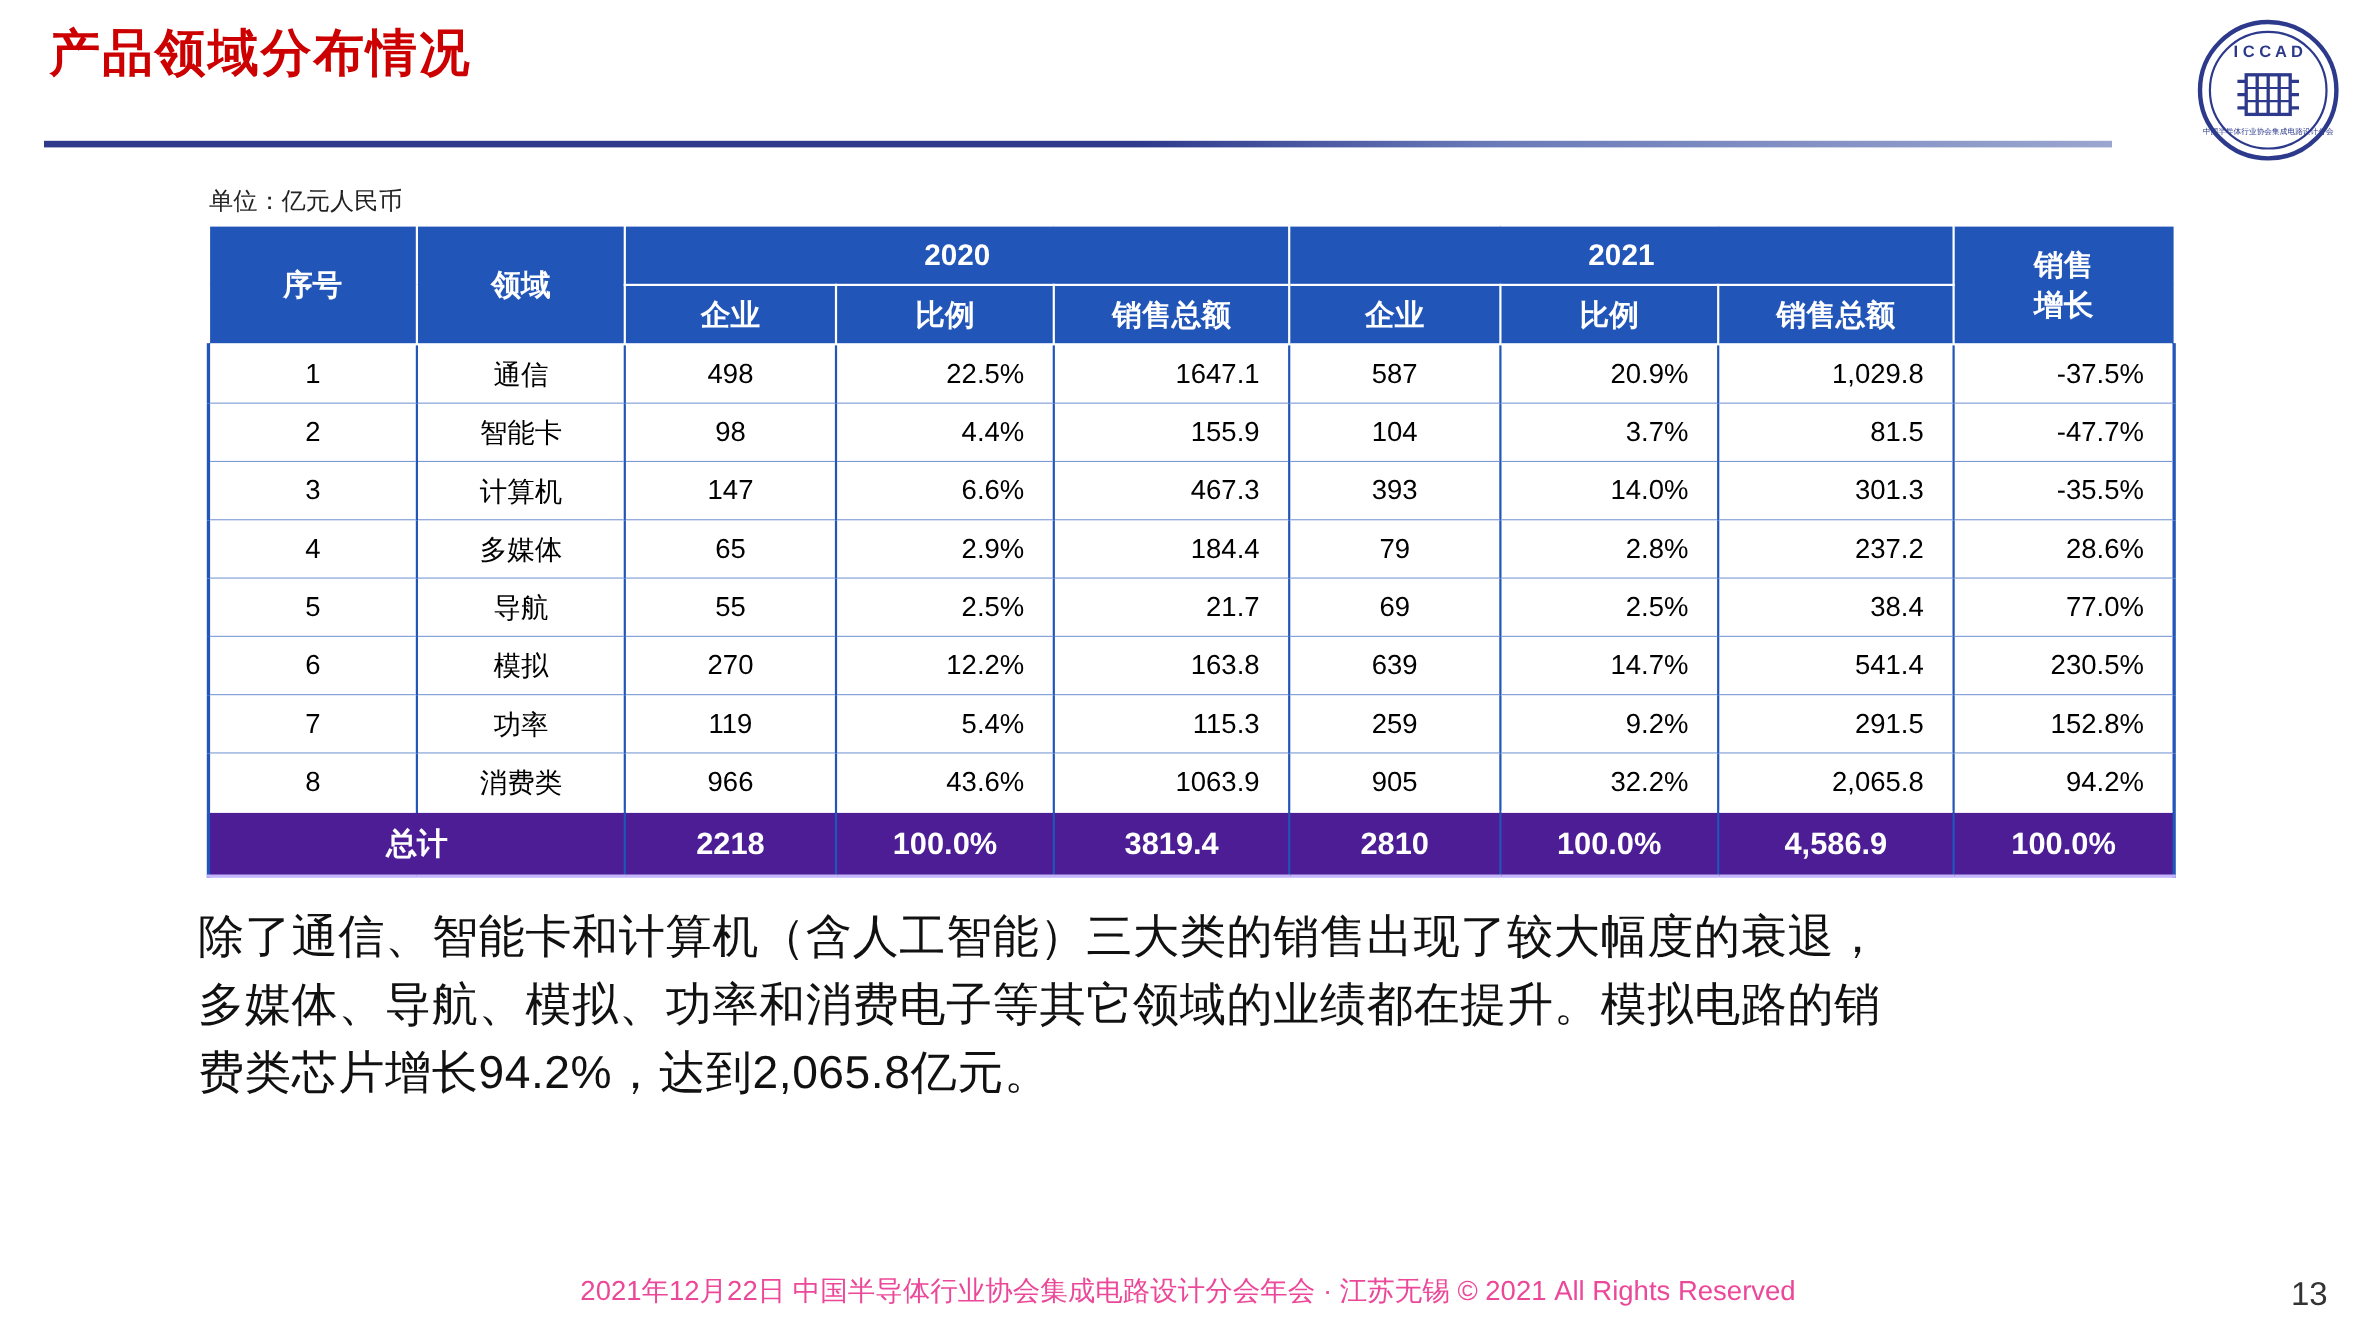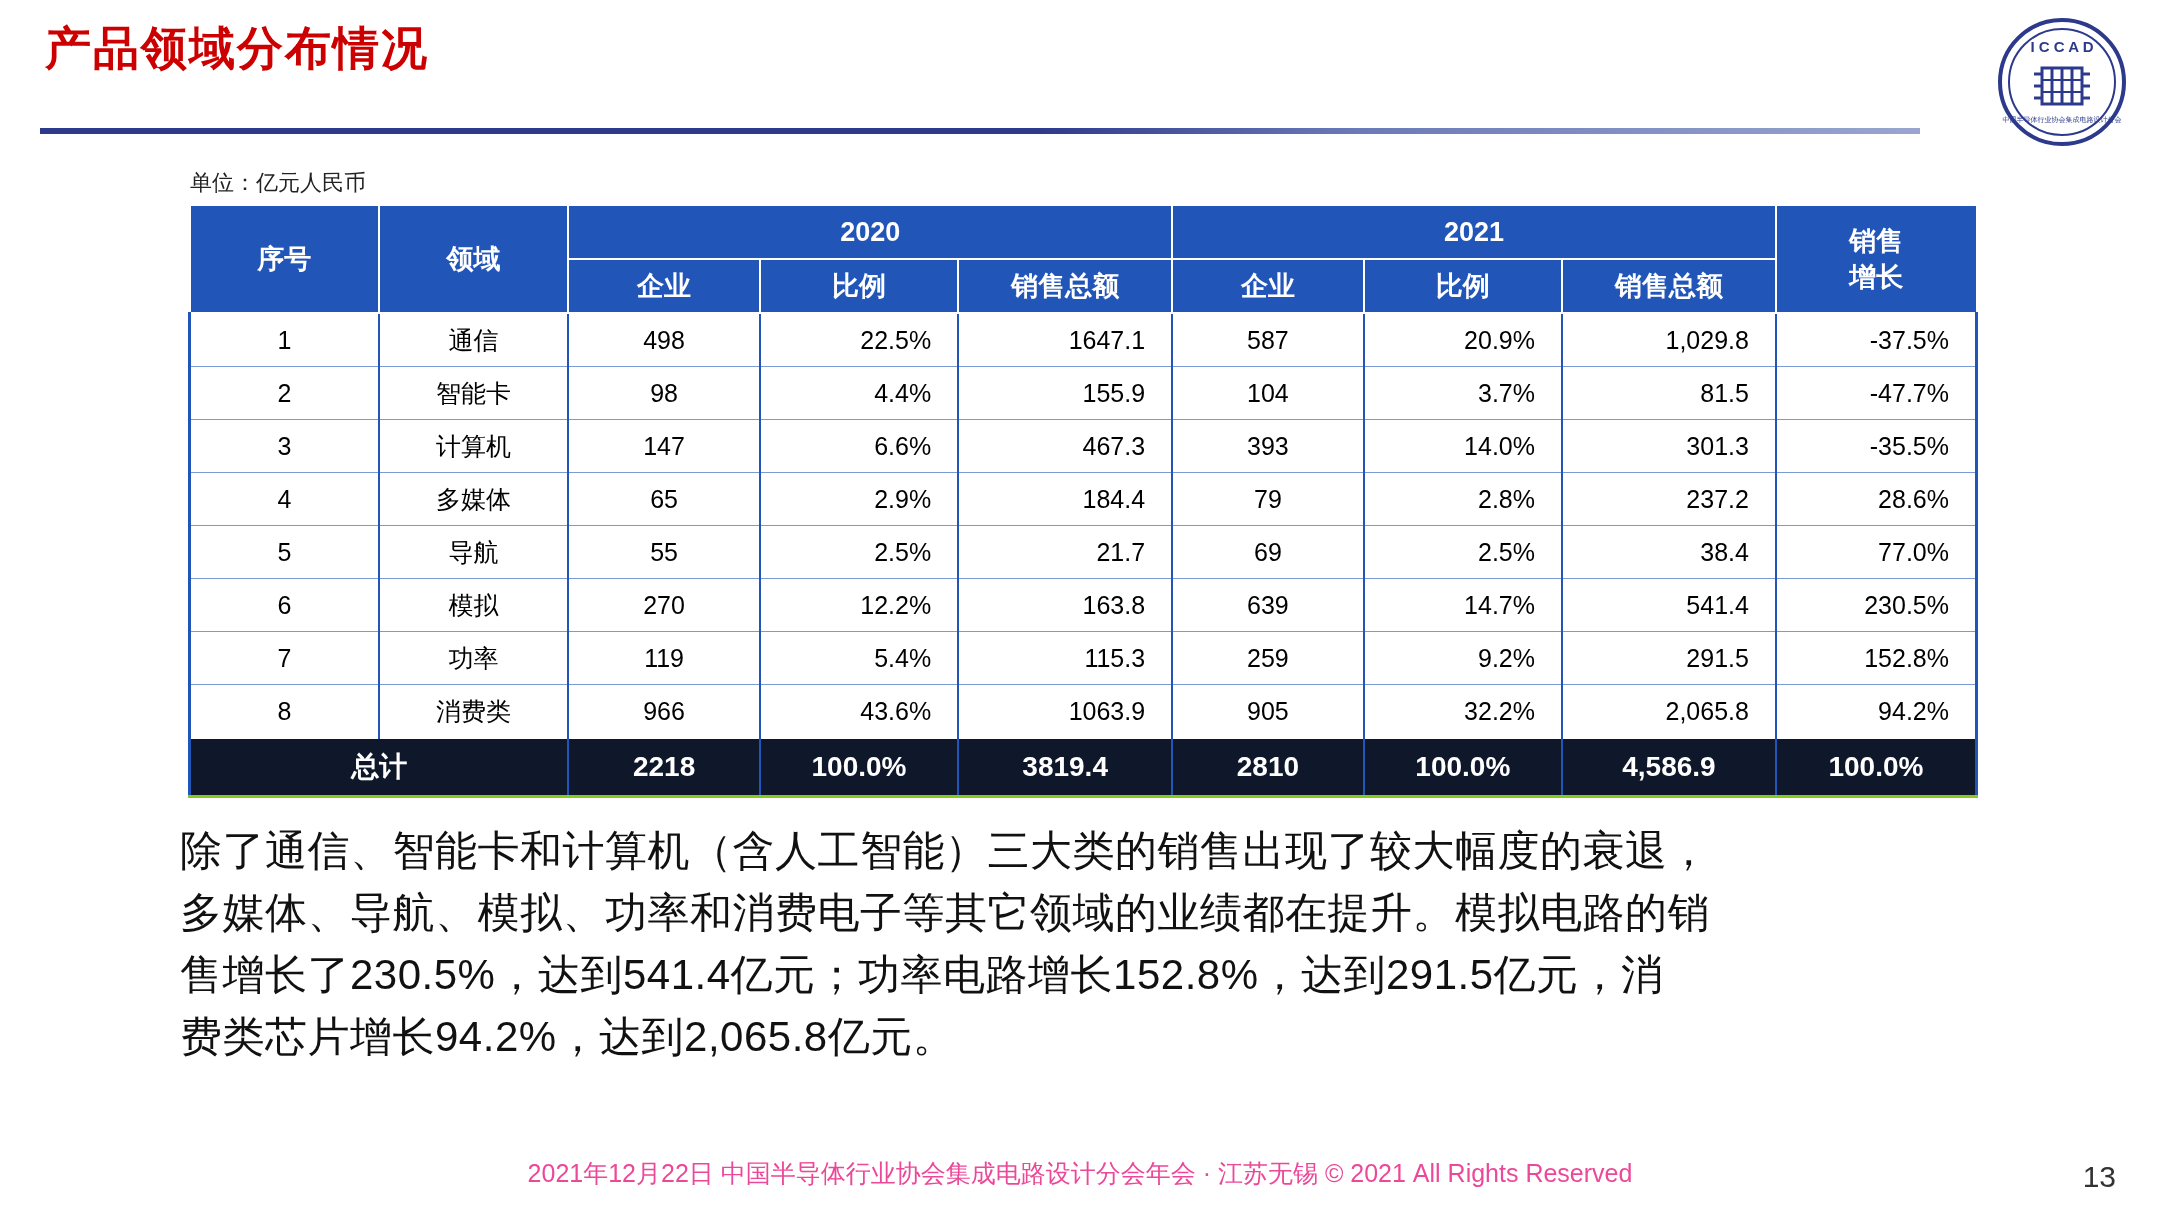--- a/index.html
+++ b/index.html
@@ -86,26 +86,26 @@
     border-left: 2px solid #2255b8;
     border-right: 2px solid #2255b8;
     border-top: 1px solid #7a9ad4;
     border-bottom: 1px solid #7a9ad4;
   }
   table.data tbody tr td:first-child { border-left: 3px solid #2255b8; }
   table.data tbody tr td:last-child  { border-right: 3px solid #2255b8; margin-top: 16px; }
   table.data tbody td.sep-left  { border-left: 2px solid #2255b8; text-align: center; }
   table.data tbody td.num-right { text-align: right; padding-right: 26px; }
   table.data tbody tr.total td {
-    background: #0f172a;
+    background: #4c1d95;
     color: #ffffff;
     font-weight: bold;
     font-size: 28px;
     border-top: 2px solid #ffffff;
-    border-bottom: 3px solid #84cc16;
+    border-bottom: 3px solid #c4b5fd;
     height: 56px;
   }
 
   
   .body-text {
     position: absolute;
     left: 180px;
     top: 820px;
     width: 1800px;
     font-size: 42px;
@@ -293,18 +293,17 @@
         <td>4,586.9</td>
         <td>100.0%</td>
       </tr>
     </tbody>
   </table>
 </div>
 
 <div class="body-text">
   <div>除了通信、智能卡和计算机（含人工智能）三大类的销售出现了较大幅度的衰退，</div>
   <div>多媒体、导航、模拟、功率和消费电子等其它领域的业绩都在提升。模拟电路的销</div>
-  <div>售增长了230.5%，达到541.4亿元；功率电路增长152.8%，达到291.5亿元，消</div>
   <div>费类芯片增长94.2%，达到2,065.8亿元。</div>
 </div>
 
 <div class="footer">2021年12月22日 中国半导体行业协会集成电路设计分会年会 · 江苏无锡 © 2021 All Rights Reserved</div>
 <div class="page-num">13</div>
 
 </body></html>

